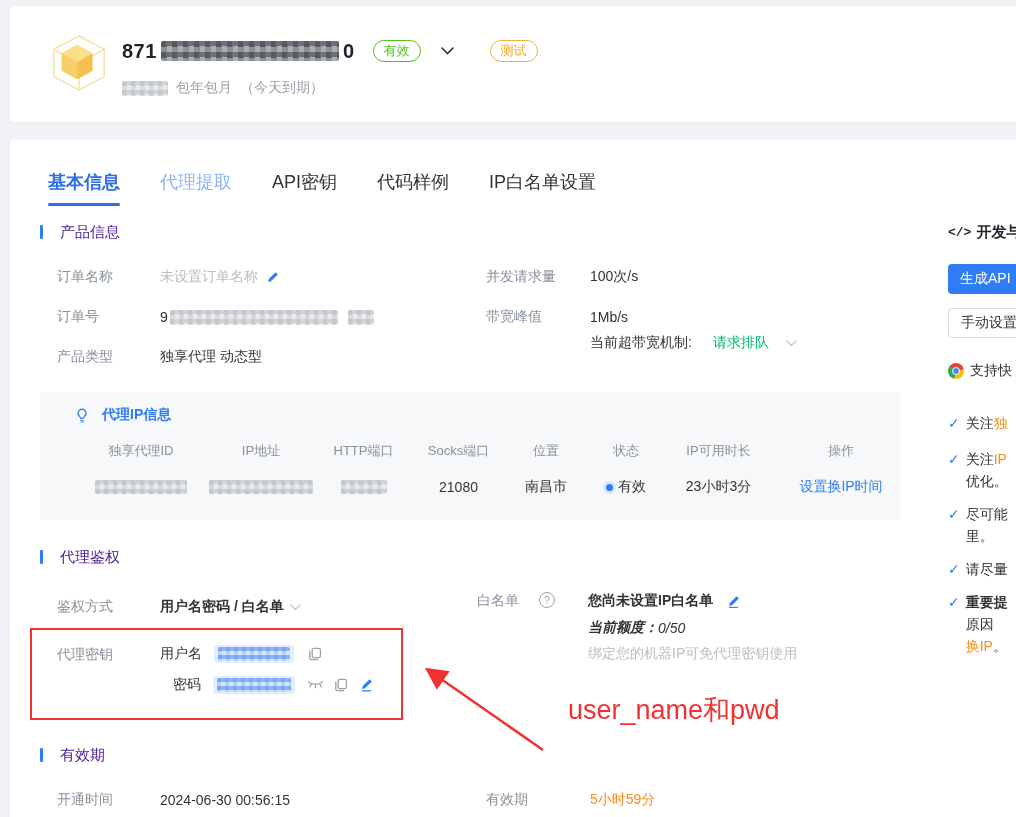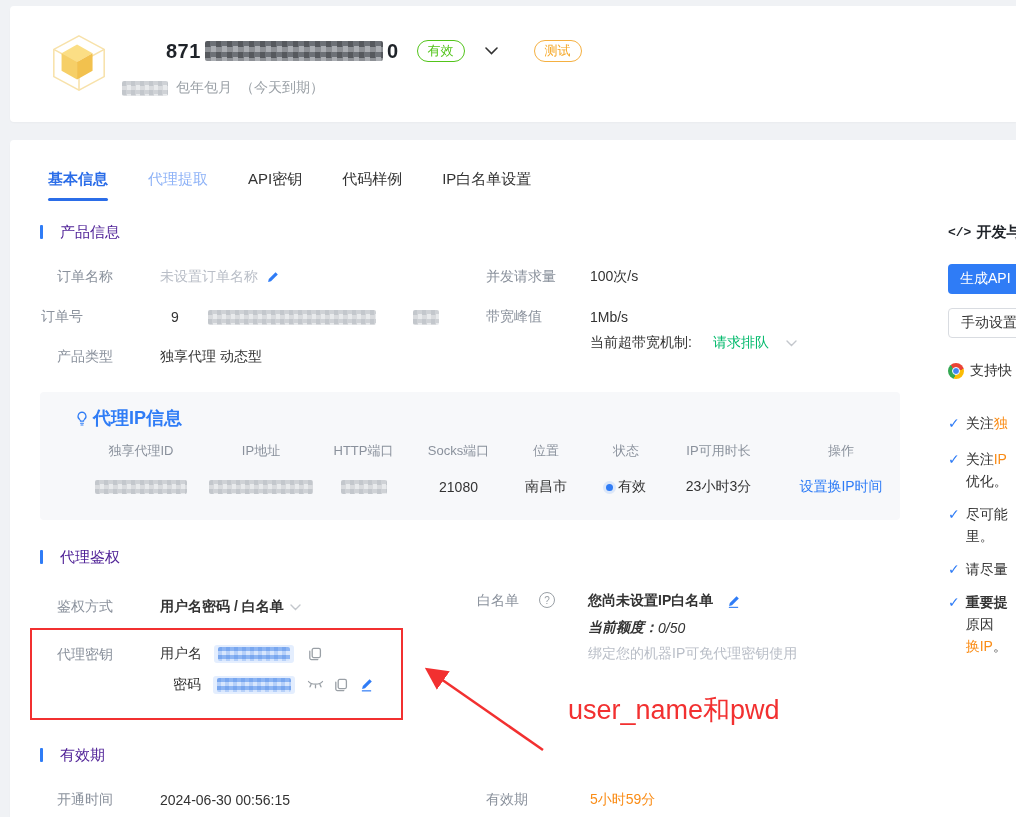--- a/index.html
+++ b/index.html
@@ -22,30 +22,30 @@
   .pill{display:inline-flex;align-items:center;justify-content:center;height:22px;padding:0 10px;border-radius:12px;font-size:13px;box-sizing:border-box;}
   .pill-green{border:1px solid #52c41a;color:#52c41a;}
   .pill-orange{border:1px solid #f5b041;color:#f5a623;}
   
   .mosaic{display:inline-block;border-radius:2px;background-image:conic-gradient(#cfd2d6 90deg,#e8eaec 90deg 180deg,#d9dbde 180deg 270deg,#c3c7cc 270deg);background-size:9px 9px;}
   .mosaic-dark{background-image:conic-gradient(#6d7177 90deg,#aaadb2 90deg 180deg,#8d9095 180deg 270deg,#56595e 270deg);background-size:11px 11px;}
   .mosaic-blue{background-image:conic-gradient(#8db5f3 90deg,#d7e6fd 90deg 180deg,#b6d0f9 180deg 270deg,#79a7ef 270deg);background-size:8px 8px;}
   .bluepill{display:inline-flex;align-items:center;background:#e4eefe;border-radius:3px;padding:2px 4px;}
   
   .tabs{position:absolute;left:38px;top:30px;display:flex;gap:40px;}
-  .tab{font-size:15px;color:#333;padding-bottom:12px;cursor:pointer;position:relative;}
+  .tab{font-size:18px;color:#333;padding-bottom:12px;cursor:pointer;position:relative;}
   .tab.active{color:#2b6de8;font-weight:bold;}
   .tab.active::after{content:"";position:absolute;left:0;right:0;bottom:0;height:3px;background:#2b6de8;border-radius:2px;}
   .tab.hovered{color:#8fb3f7;}
   
   .sec-title{position:absolute;font-size:15px;font-weight:normal;color:#4c1d95;padding-left:20px;}
   .sec-title::before{content:"";position:absolute;left:0;top:2px;width:3px;height:14px;background:#2f7cf6;border-radius:1px;}
   
   .graybox{position:absolute;left:30px;top:252px;width:860px;height:128px;background:#f7f8fa;border-radius:4px;}
-  .gb-title{position:absolute;left:36px;top:14px;display:flex;align-items:center;gap:5px;color:#2f7cf6;font-weight:bold;font-size:18px;}
+  .gb-title{position:absolute;left:36px;top:14px;display:flex;align-items:center;gap:14px;color:#2f7cf6;font-weight:bold;font-size:14px;}
   .gb-head{position:absolute;left:36px;top:50px;display:flex;}
   .gb-vals{position:absolute;left:36px;top:86px;display:flex;align-items:center;}
   .gb-col{font-size:13px;color:#8a919c;text-align:center;box-sizing:border-box;}
   .gb-val{font-size:14px;color:#333;text-align:center;box-sizing:border-box;display:flex;align-items:center;justify-content:center;gap:5px;}
   .c0{width:130px;}.c1{width:110px;}.c2{width:95px;}.c3{width:95px;}.c4{width:80px;}.c5{width:80px;}.c6{width:105px;}.c7{width:140px;}
   .dot{width:7px;height:7px;border-radius:50%;background:#2f7cf6;box-shadow:0 0 0 3px rgba(47,124,246,.14);}
   
   .icon-btn{display:inline-flex;align-items:center;justify-content:center;cursor:pointer;}
   .qmark{display:inline-flex;width:14px;height:14px;border:1px solid #9aa0a6;border-radius:50%;color:#9aa0a6;font-size:10px;align-items:center;justify-content:center;margin-left:4px;}
   .check{color:#2f7cf6;font-size:14px;font-weight:bold;margin-right:6px;flex:0 0 auto;}
@@ -81,21 +81,21 @@
           <path d="M6 17 32 31 58 17 M32 31 32 59"></path>
         </g>
         <g>
           <path d="M14 21 30 12 46 21 30 30 Z" fill="#fbde85"></path>
           <path d="M46 21 46 39 30 48 30 30 Z" fill="#f2c14e"></path>
           <path d="M14 21 30 30 30 48 14 39 Z" fill="#f6cf67"></path>
         </g>
       </svg>
     </div>
 
-    <div class="row" style="left:112px;top:30px;height:30px;gap:4px;margin-left:44px;">
+    <div class="row" style="left:112px;top:30px;height:30px;gap:4px;">
       <span class="title-txt">871</span>
       <span class="mosaic mosaic-dark" style="width:178px;height:20px;"></span>
       <span class="title-txt">0</span>
       <span class="pill pill-green" style="margin-left:14px;">有效</span>
       <span class="icon-btn" style="margin-left:16px;">
         <svg width="13" height="8" viewBox="0 0 13 8">
             <path d="M1 1l5.5 5.5L12 1" stroke="#333" stroke-width="1.6" fill="none" stroke-linecap="round"></path>
           </svg>
       </span>
       <span class="pill pill-orange" style="margin-left:32px;">测试</span>
@@ -127,21 +127,21 @@
         <svg width="13" height="13" viewBox="0 0 14 14">
             <path d="M2.2 11.8 3 8.6 10.3 1.3l2.4 2.4L5.4 11Z" fill="#2f7cf6"></path>
           </svg>
       </span>
     </div>
     <div class="row" style="left:476px;top:127px;height:20px;">
       <span class="label" style="width:104px;">并发请求量</span>
       <span class="value">100次/s</span>
     </div>
 
-    <div class="row" style="left:31px;top:167px;height:20px;gap:27px;">
+    <div class="row" style="left:47px;top:167px;height:20px;">
       <span class="label" style="width:103px;">订单号</span>
       <span class="value">9</span>
       <span class="mosaic" style="width:168px;height:15px;margin-left:2px;"></span>
       <span class="mosaic" style="width:26px;height:15px;margin-left:10px;"></span>
     </div>
     <div class="row" style="left:476px;top:167px;height:20px;">
       <span class="label" style="width:104px;">带宽峰值</span>
       <span class="value">1Mb/s</span>
     </div>
     <div class="row" style="left:580px;top:193px;height:20px;gap:11px;">

